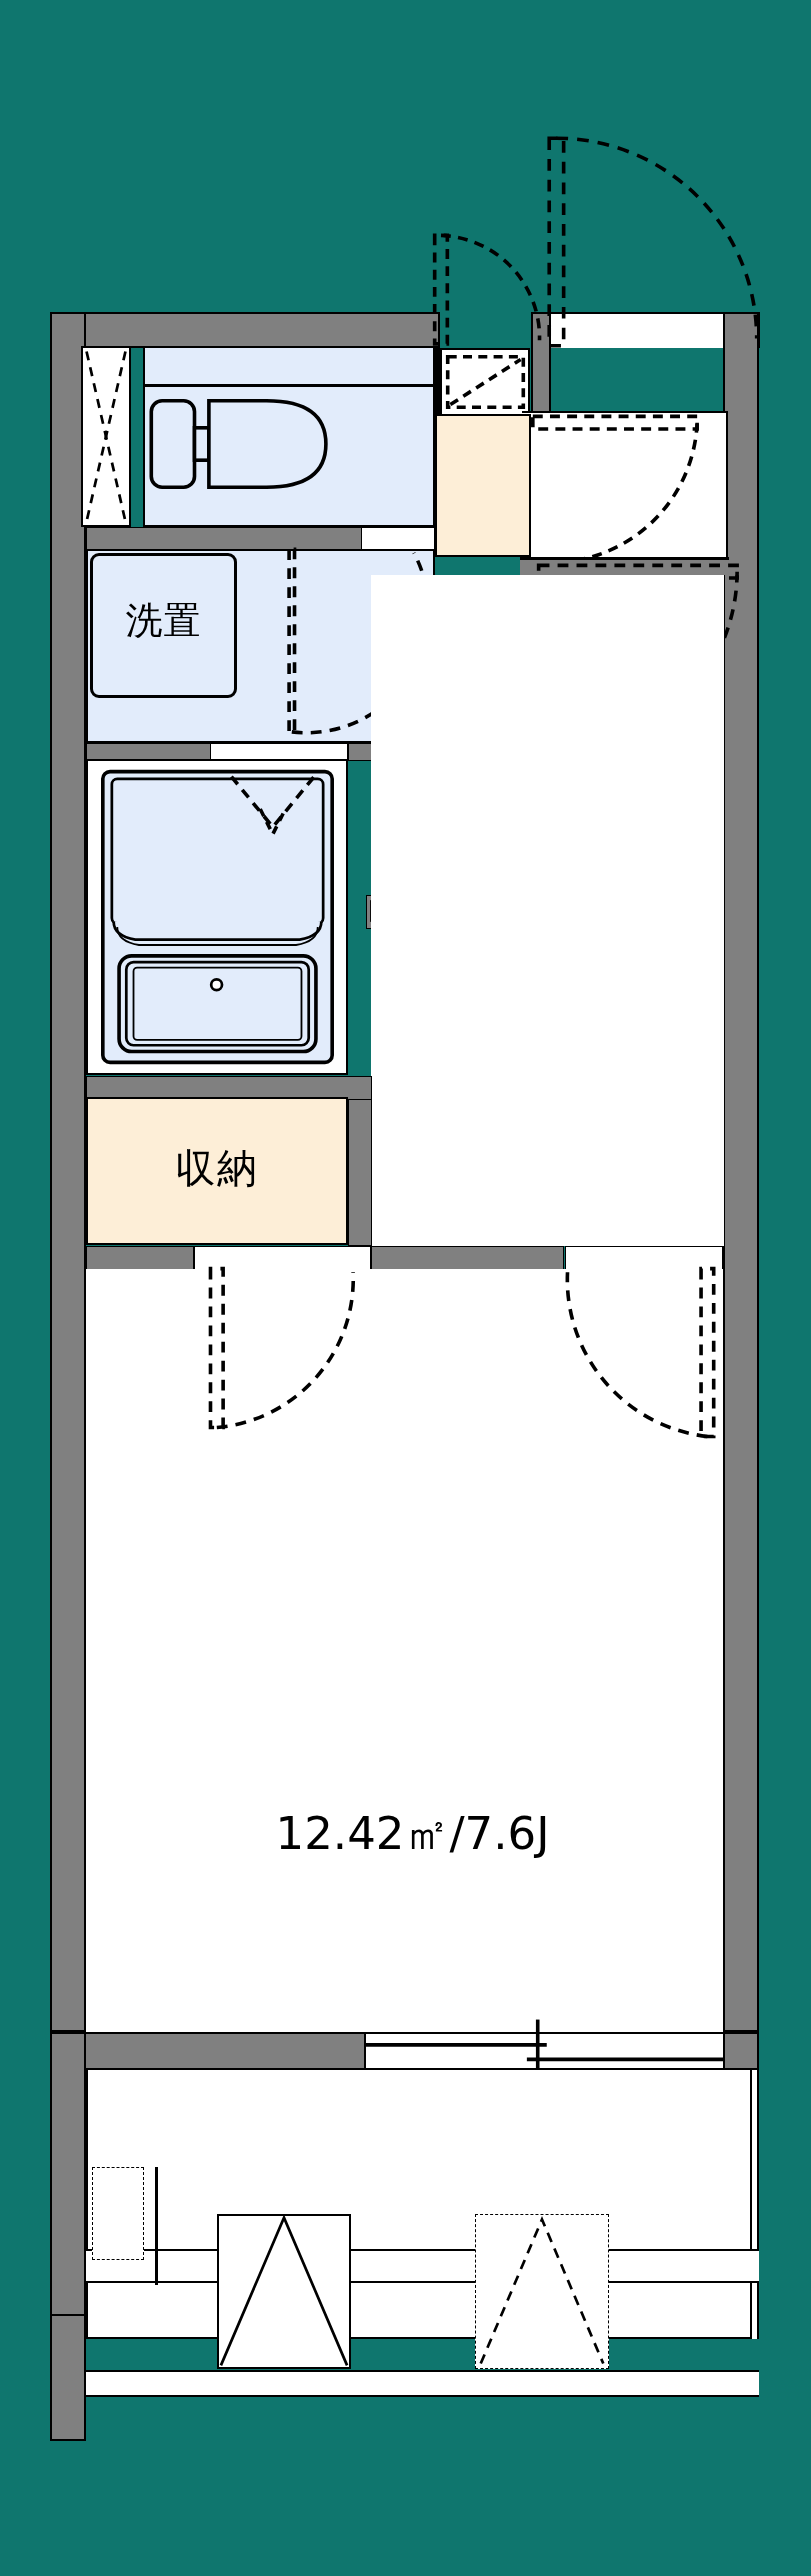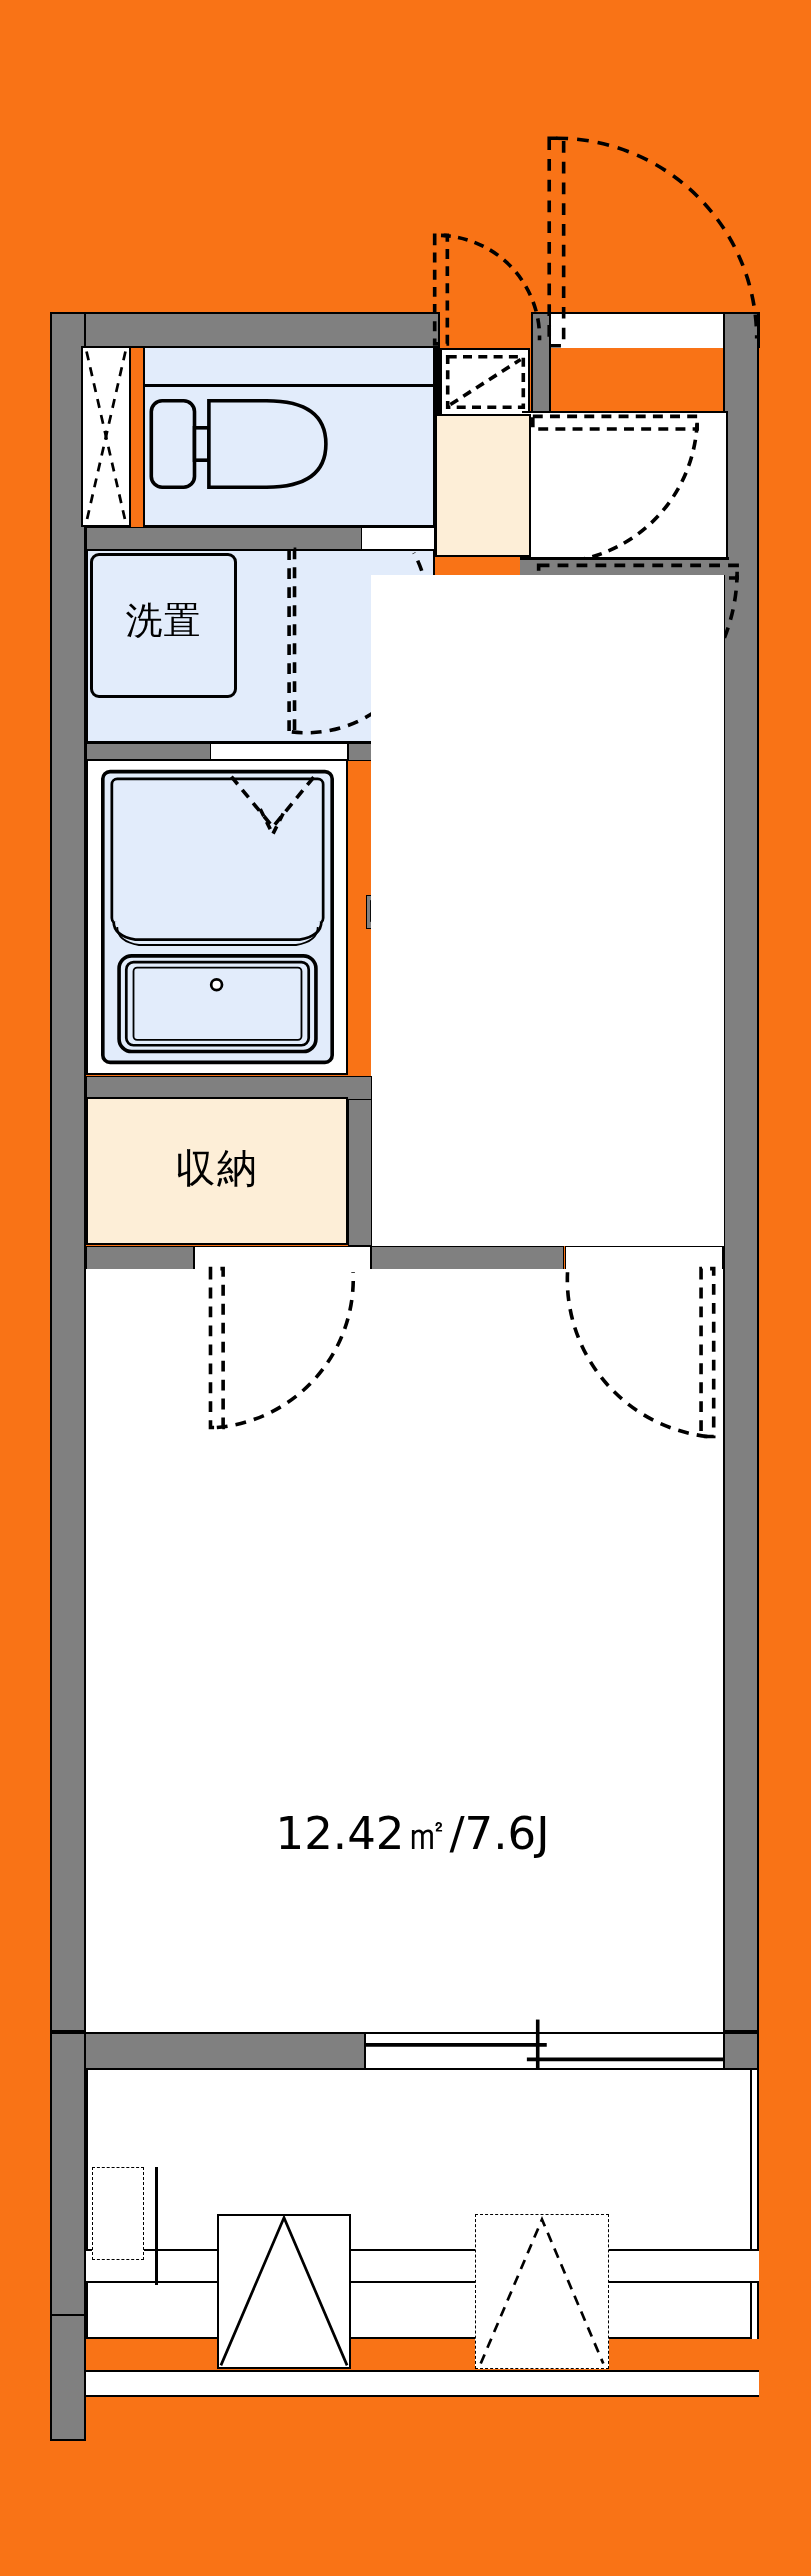--- a/index.html
+++ b/index.html
@@ -1,17 +1,17 @@
 <!DOCTYPE html>
 <html style="font-size:14.5px"><head>
 <meta charset="utf-8">
 <style>
   html,body{margin:0;padding:0;background:#ffffff;}
   body{font-family:"Liberation Sans","DejaVu Sans",sans-serif;}
-  #stage{position:relative;width:812px;height:2576px;background:#f97316;overflow:hidden;}
+  #stage{position:relative;width:812px;height:2576px;background:#0f766e;overflow:hidden;}
   #stage *{box-sizing:border-box;}
 
   
   .abs{position:absolute;}
   .wall{position:absolute;background:#808080;border:2.7px solid #000;}
   .thinwall{position:absolute;background:#808080;border:1.8px solid #000;}
   .room{position:absolute;background:#ffffff;}
   .blue{background:#e2ecfb;}
   .cream{background:#fdeed7;}
   .ol{border:2.7px solid #000;}

